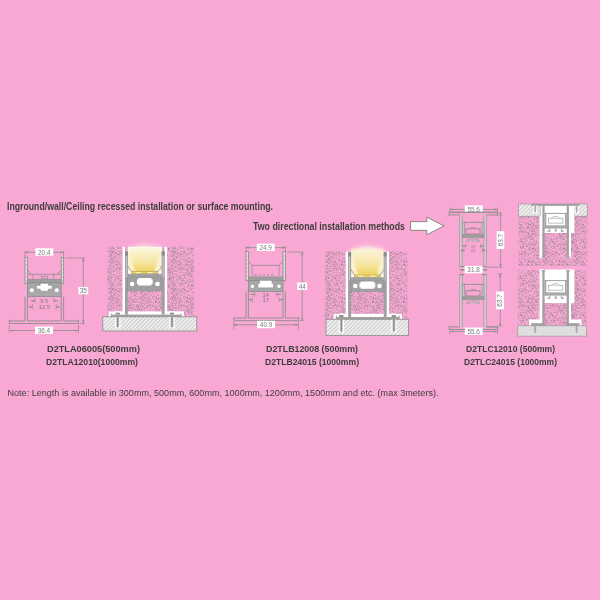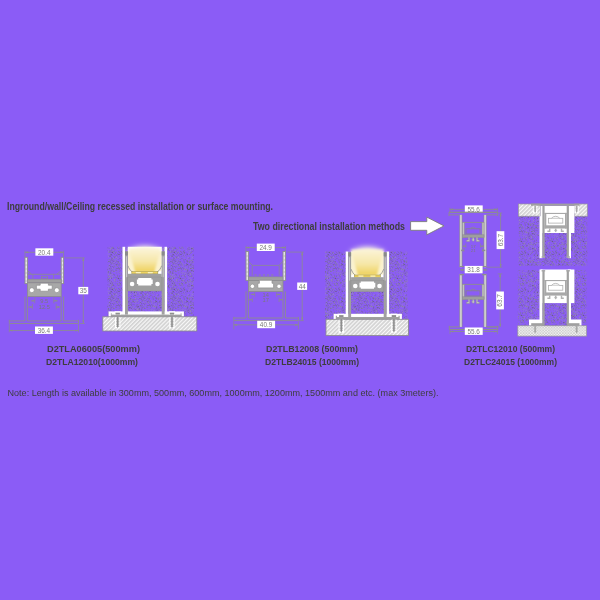--- a/index.html
+++ b/index.html
@@ -1,15 +1,15 @@
 <!DOCTYPE html>
 <html><head><meta charset="utf-8"><style>
 html,body{margin:0;padding:0;background:#fff;}
 *{font-family:"Liberation Sans",sans-serif;}
-#page{position:relative;width:600px;height:600px;background:#8b5cf6;overflow:hidden;}
+#page{position:relative;width:600px;height:600px;background:#f9a8d4;overflow:hidden;}
 text{font-family:"Liberation Sans",sans-serif;}
 </style></head><body>
 <div id="page">
 <svg width="600" height="600" viewBox="0 0 600 600">
 <defs>
         <pattern id="stip" width="31" height="37" patternUnits="userSpaceOnUse">
           <circle cx="7.3" cy="3.8" r="0.33" fill="#979797"></circle>
           <circle cx="4.8" cy="2.5" r="0.33" fill="#6d6d6d"></circle>
           <circle cx="28.5" cy="29.6" r="0.29" fill="#646464"></circle>
           <circle cx="6.9" cy="19.9" r="0.36" fill="#585858"></circle>

